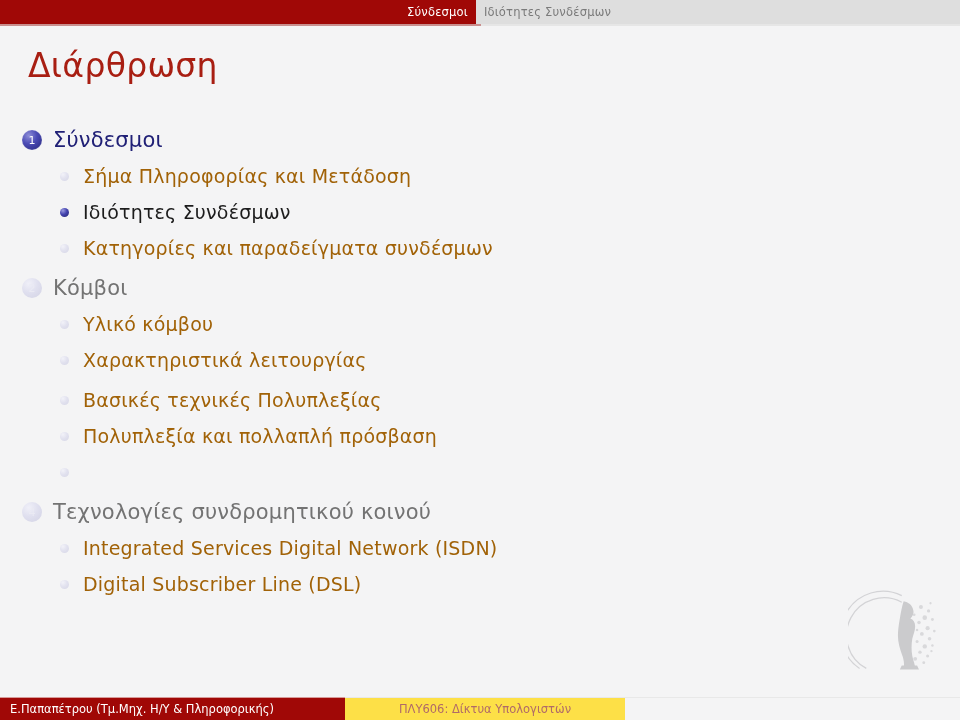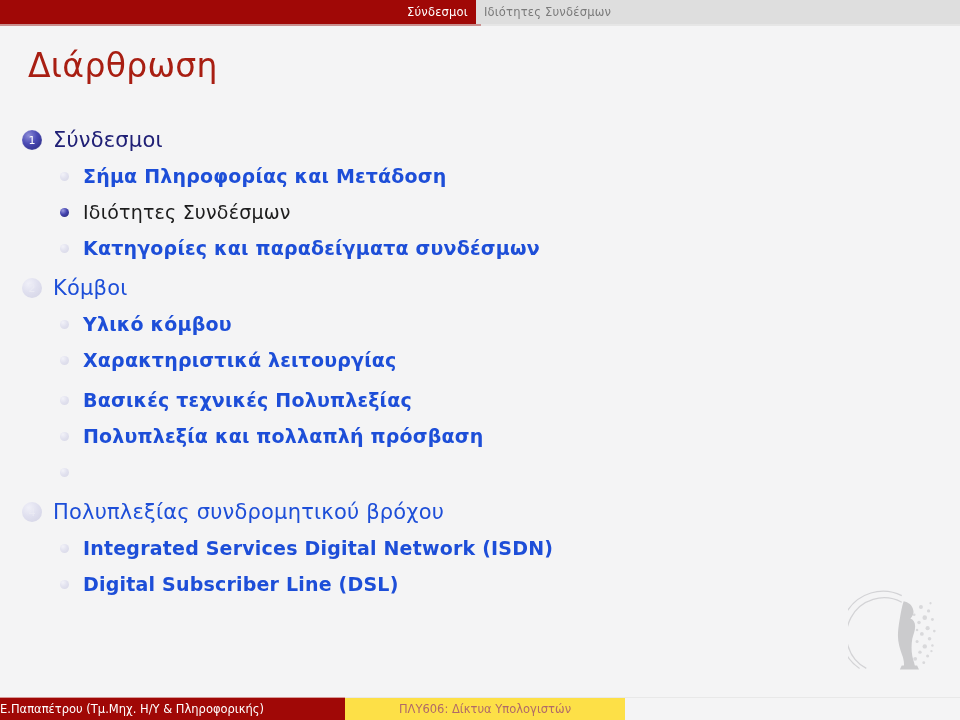--- a/index.html
+++ b/index.html
@@ -106,21 +106,21 @@
     background: radial-gradient(circle at 34% 28%, #f0f0f8 0%, #e0e0ef 45%, #d2d2e4 100%);
     color: #eaeaf3;
   }
   .section-label {
     font-size: 21px;
     line-height: 1;
     white-space: nowrap;
     letter-spacing: .2px;
   }
   .section-label.on  { color: #202076; }
-  .section-label.off { color: #1d4ed8; }
+  .section-label.off { color: #737373; }
 
   .sub-row {
     display: flex;
     align-items: center;
     height: 36px;
     padding-left: 60px;
   }
   .dot {
     width: 9px;
     height: 9px;
@@ -134,21 +134,21 @@
   .dot.off {
     background: radial-gradient(circle at 33% 28%, #f2f2f8 0%, #e2e2ef 45%, #d6d6e6 100%);
   }
   .sub-label {
     font-size: 19px;
     line-height: 1;
     white-space: nowrap;
     letter-spacing: .2px;
   }
   .sub-label.on  { color: #1c1c1c; }
-  .sub-label.off { color: #1d4ed8; font-weight: bold; }
+  .sub-label.off { color: #a16207; }
 
   
   #logo {
     position: absolute;
     right: 16px;
     bottom: 42px;
     width: 96px;
     height: 92px;
     opacity: .55;
   }
@@ -163,20 +163,21 @@
     display: flex;
     align-items: stretch;
     font-size: 11.5px;
   }
   #footbar .foot-author {
     background: #a00806;
     color: #ffffff;
     flex: 0 0 345px;
     display: flex;
     align-items: center;
+    padding-left: 10px;
     box-sizing: border-box;
     white-space: nowrap;
   }
   #footbar .foot-title {
     background: #fde047;
     color: #b06a68;
     flex: 0 0 280px;
     display: flex;
     align-items: center;
     justify-content: center;
@@ -266,21 +267,21 @@
       <span class="sub-label off">Πολυπλεξία και πολλαπλή πρόσβαση</span>
     </div>
     <div class="sub-row">
       <span class="dot off"></span>
     </div>
   </div>
 
   <div class="section-block">
     <div class="section-row">
       <span class="badge off">4</span>
-      <span class="section-label off">Πολυπλεξίας συνδρομητικού βρόχου</span>
+      <span class="section-label off">Τεχνολογίες συνδρομητικού κοινού</span>
     </div>
     <div class="sub-row">
       <span class="dot off"></span>
       <span class="sub-label off">Integrated Services Digital Network (ISDN)</span>
     </div>
     <div class="sub-row">
       <span class="dot off"></span>
       <span class="sub-label off">Digital Subscriber Line (DSL)</span>
     </div>
   </div>

